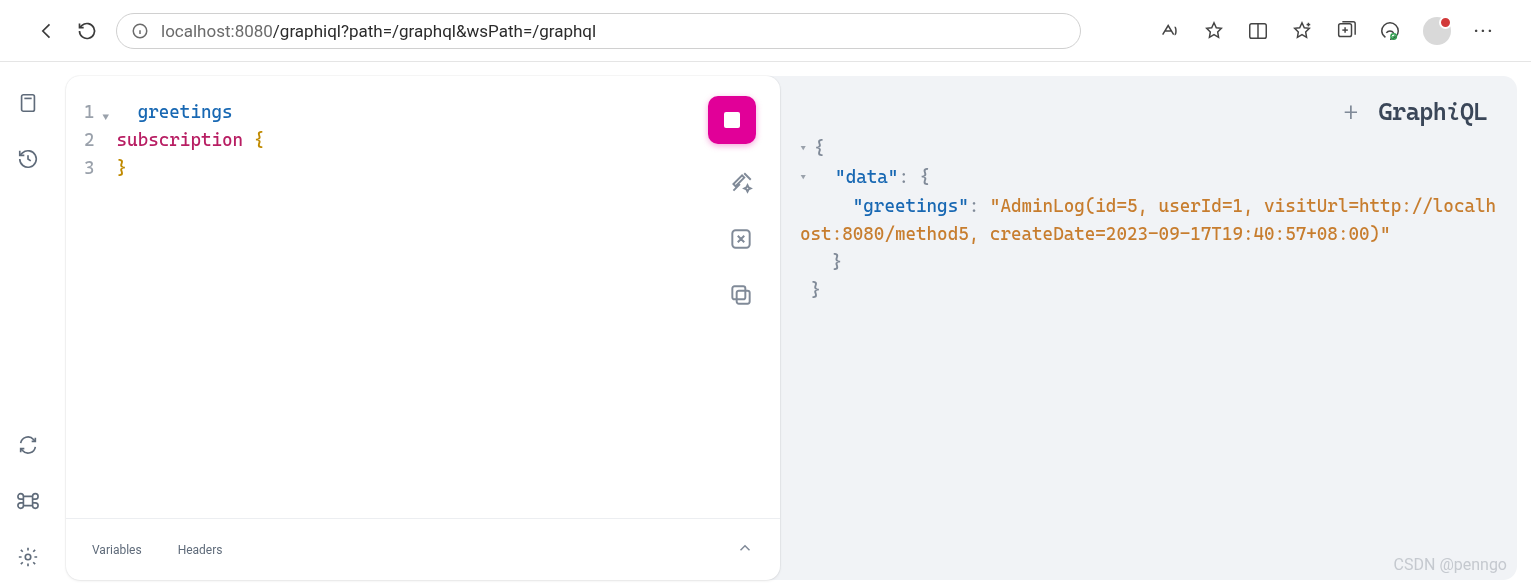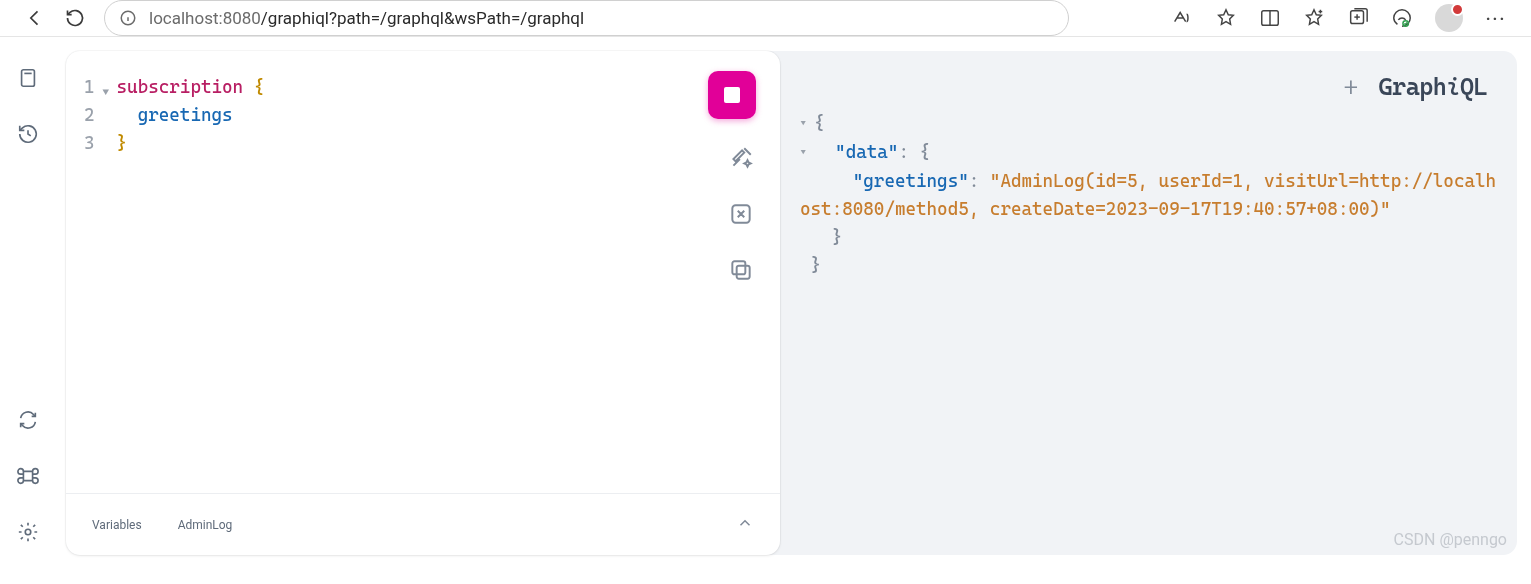--- a/index.html
+++ b/index.html
@@ -5,24 +5,24 @@
   * { margin: 0; padding: 0; box-sizing: border-box; }
   body {
     font-family: -apple-system, BlinkMacSystemFont, "Segoe UI", Roboto, sans-serif;
     background: #fff;
     width: 1531px;
     height: 584px;
     overflow: hidden;
   }
   
   .browser-bar {
-    height: 37px;
+    height: 62px;
     display: flex;
     align-items: center;
-    padding: 0 24px;
+    padding: 0 36px;
     gap: 18px;
     border-bottom: 1px solid #e5e5e5;
     background: #fff;
   }
   .nav-icon {
     width: 22px; height: 22px;
     display: flex; align-items: center; justify-content: center;
     color: #3b3b3b;
     cursor: pointer;
   }
@@ -322,22 +322,22 @@
           <span class="ln">1</span>
           <span class="ln">2</span>
           <span class="ln">3</span>
         </div>
         <div class="fold-col">
           <span class="fold">▼</span>
           <span class="fold"></span>
           <span class="fold"></span>
         </div>
         <div class="code">
+          <div class="line">  <span class="field">greetings</span></div>
           <div class="line"><span class="kw">subscription</span><span class="brace"> {</span></div>
-          <div class="line">  <span class="field">greetings</span></div>
           <div class="line"><span class="brace">}</span></div>
         </div>
       </div>
 
       <div class="run-btn">
         <div class="square"></div>
       </div>
 
       <div class="side-tools">
         <div class="tool">
@@ -355,21 +355,21 @@
         <div class="tool">
           <svg viewBox="0 0 24 24" fill="none" stroke="currentColor" stroke-width="1.8">
               <rect x="8" y="8" width="12" height="12" rx="2"></rect>
               <rect x="4" y="4" width="12" height="12" rx="2"></rect>
             </svg>
         </div>
       </div>
 
       <div class="editor-footer">
         <span class="tab">Variables</span>
-        <span class="tab">AdminLog</span>
+        <span class="tab">Headers</span>
         <span class="chev">
           <svg width="18" height="18" viewBox="0 0 24 24" fill="none" stroke="currentColor" stroke-width="2">
               <path d="M6 15l6-6 6 6"></path>
             </svg>
         </span>
       </div>
     </div>
 
     <div class="response">
       <div class="resp-header">

